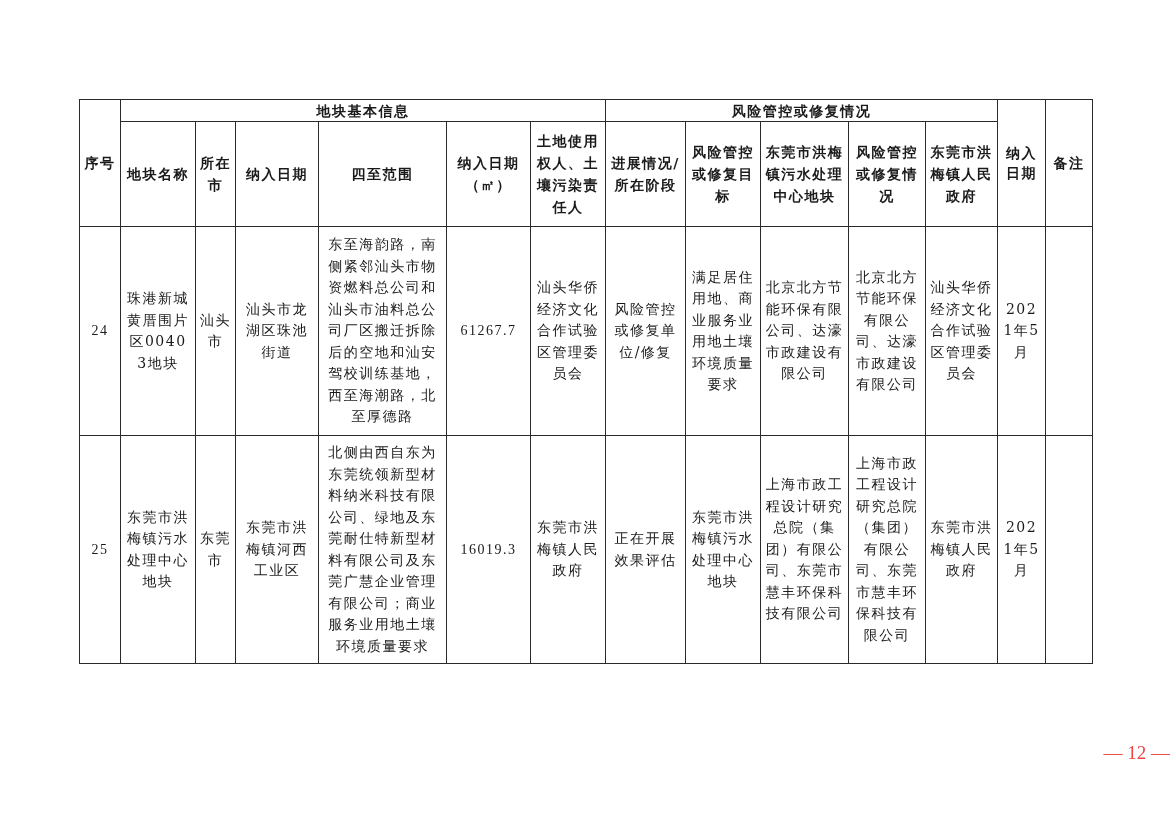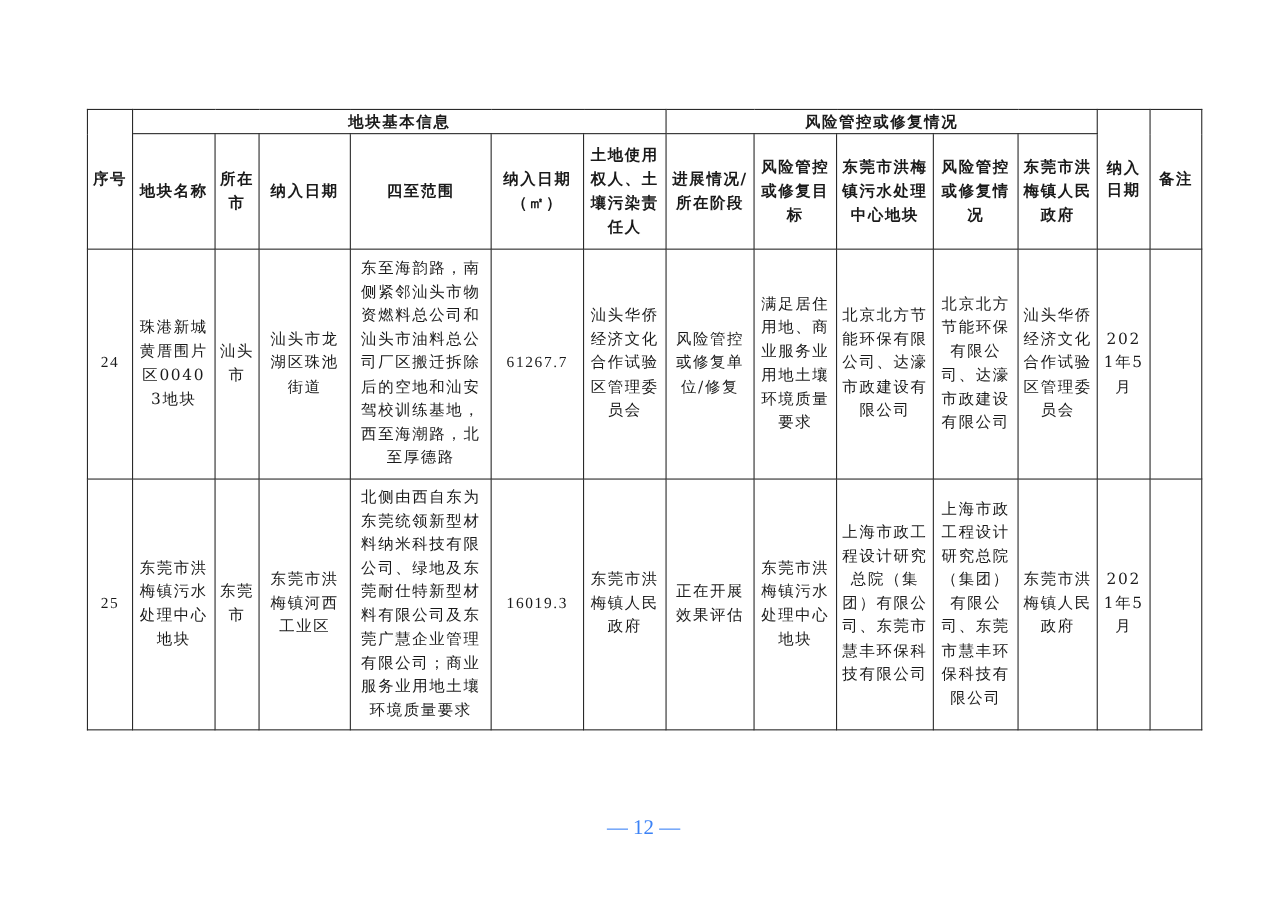--- a/index.html
+++ b/index.html
@@ -31,23 +31,23 @@
     line-height: 22px;
   }
   tr.group-row th { height: 21px; line-height: 20px; }
   tr.header-row th { height: 104px; }
   tr.data-row.r24 td { height: 208px; }
   tr.data-row.r25 td { height: 227px; }
   td.num { font-family: Liberation Serif, serif; font-size: 15px; letter-spacing: 0; }
   td.narrow { padding: 0 2px; }
   .page-number {
     position: absolute; left: 0; width: 1170px; top: 742px;
-    text-align: center;
+    text-align: right;
     font-family: "Liberation Serif", "DejaVu Serif", serif;
-    font-size: 19px; color: #3b82f6;
+    font-size: 19px; color: #ef4444;
   }
 </style>
 </head>
 <body>
 
 <table class="sheet">
   <colgroup>
     <col style="width:41px">
     <col style="width:75px">
     <col style="width:40px">

